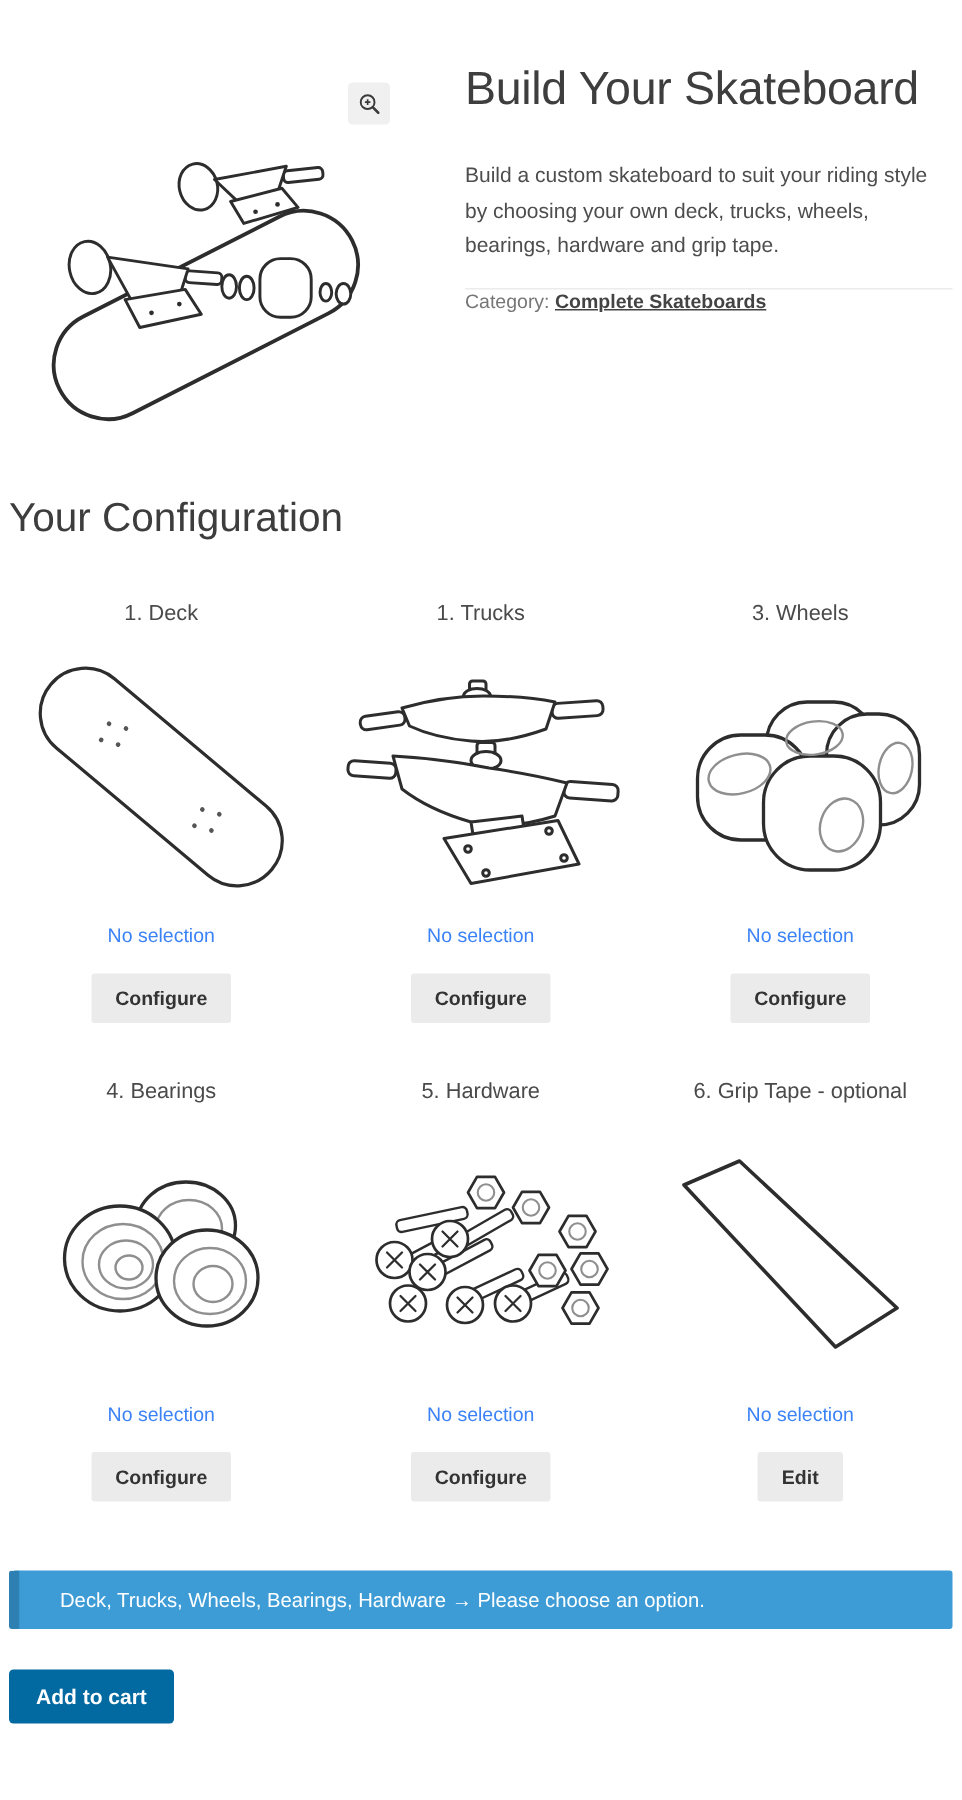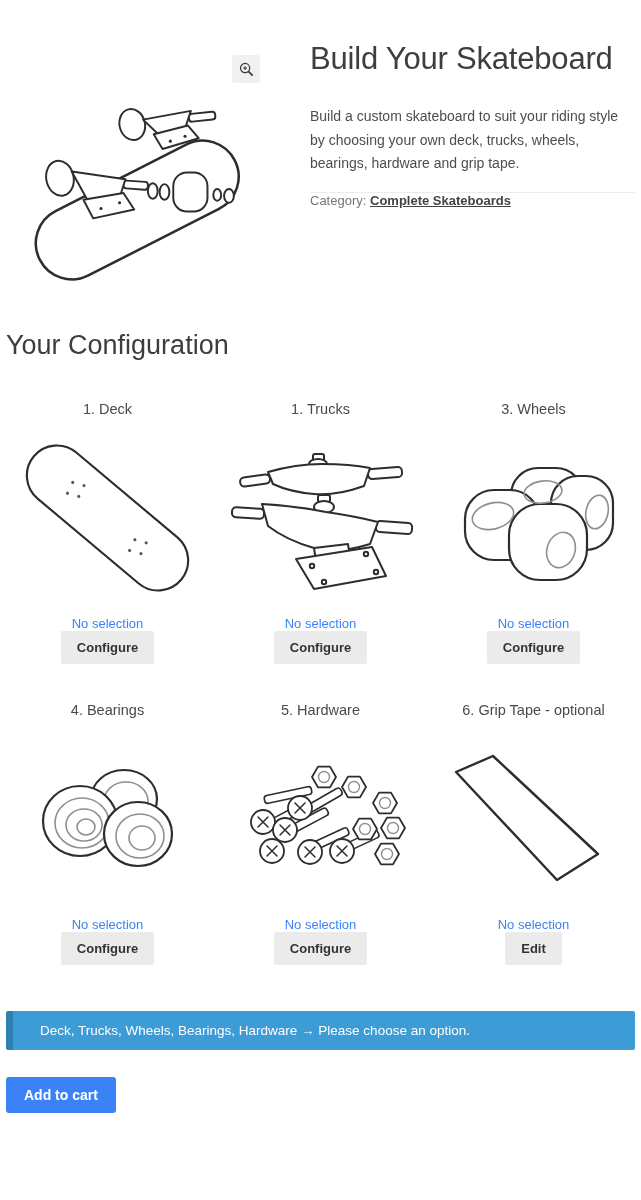--- a/index.html
+++ b/index.html
@@ -42,39 +42,39 @@
     column-gap: 10px; row-gap: 38px;
   }
   .config-cell { text-align: center; }
   .cell-title { font-size: 14.5px; color: #4a4a4a; }
   .cell-image {
     height: 185px; margin-top: 8px;
     display: flex; align-items: center; justify-content: center;
   }
   .cell-status { font-size: 13px; color: #3b82f6; margin-top: 6px; }
   .configure-btn {
-    border: none; border-radius: 2px;
+    margin-top: 18px; border: none; border-radius: 2px;
     background: #ebebeb; color: #333;
     font-family: "Liberation Sans", sans-serif;
     font-size: 13px; font-weight: 700;
     padding: 9px 16px; cursor: pointer;
   }
 
   
   .notice {
     margin-top: 46px;
     background: #3d9cd6; border-left: 7px solid #2e7fb2;
     color: #fff; font-size: 13.5px;
     padding: 12px 14px 12px 27px;
     border-radius: 2px;
   }
   .add-to-cart {
     margin-top: 27px; display: inline-block;
     border: none; border-radius: 3px;
-    background: #3b82f6; color: #fff;
+    background: #0369a1; color: #fff;
     font-family: "Liberation Sans", sans-serif;
     font-size: 14px; font-weight: 700;
     padding: 10px 18px; cursor: pointer;
   }
 
   svg { display: block; }
 </style>
 </head>
 <body>
 

